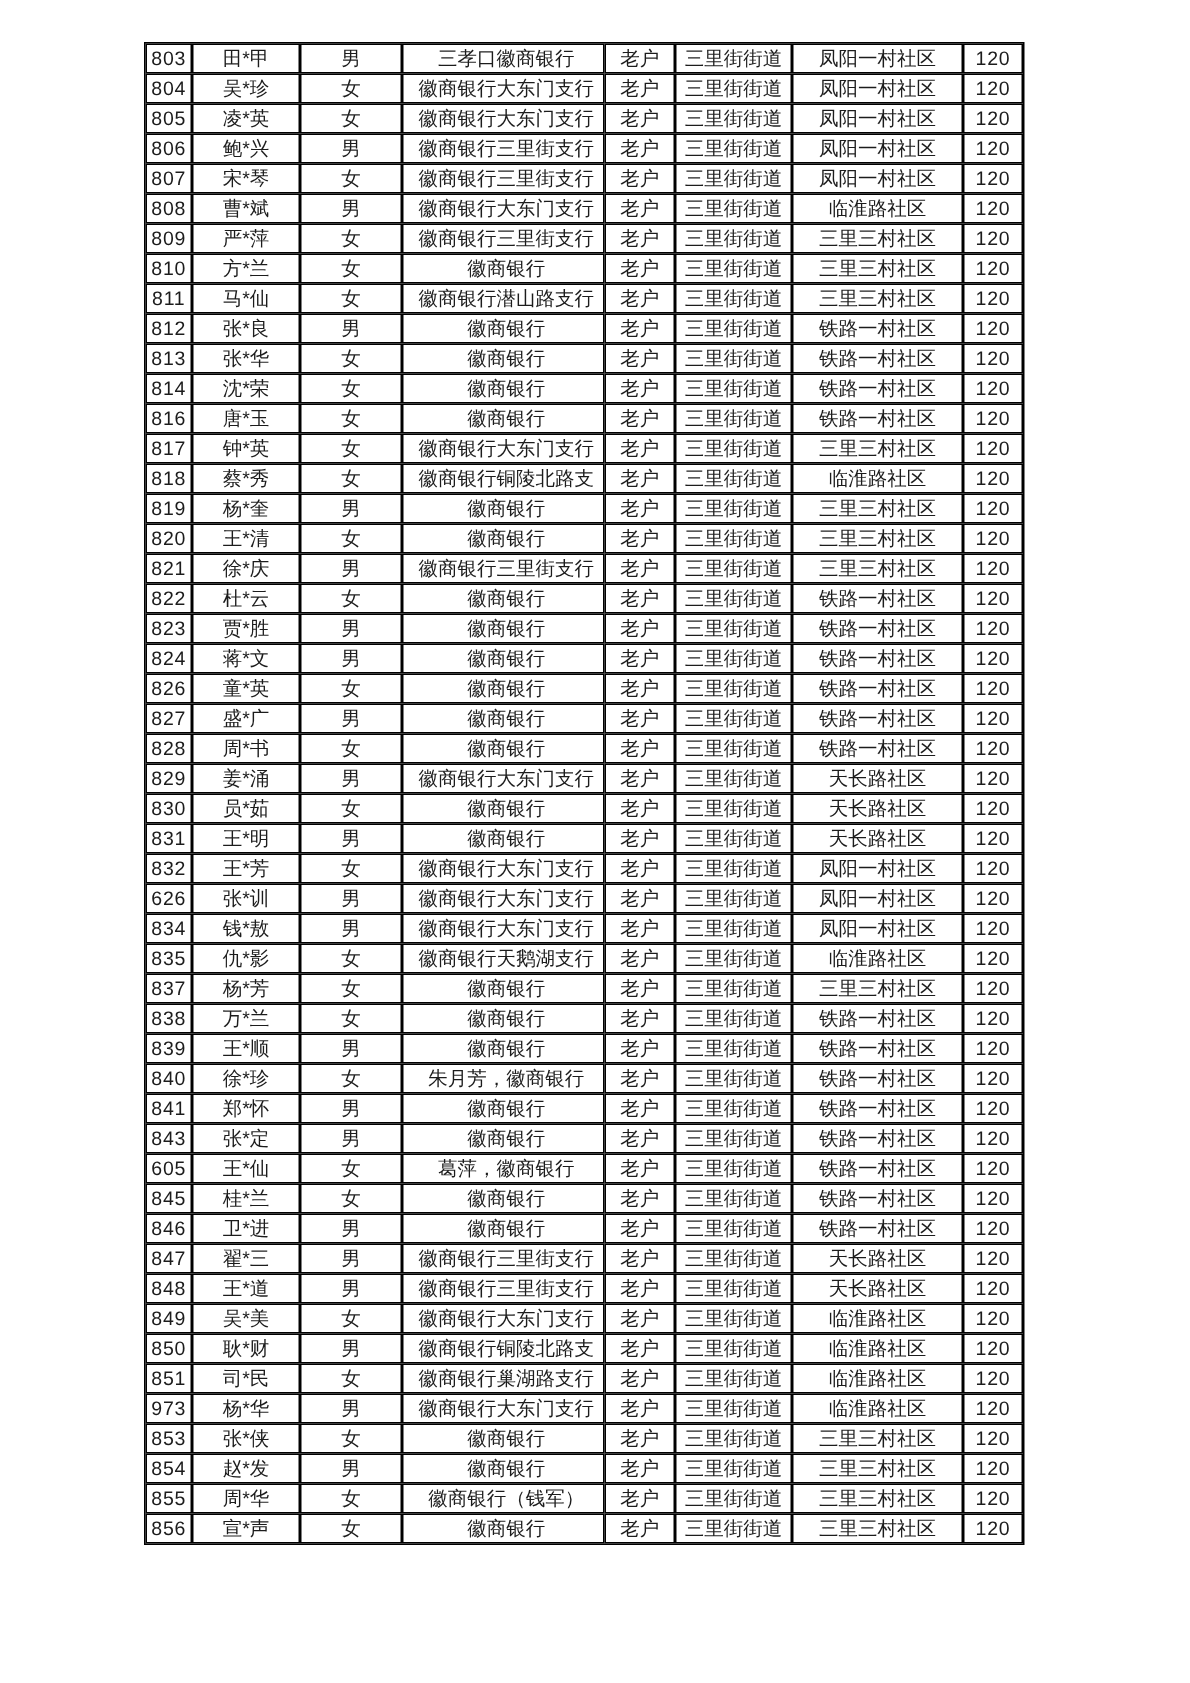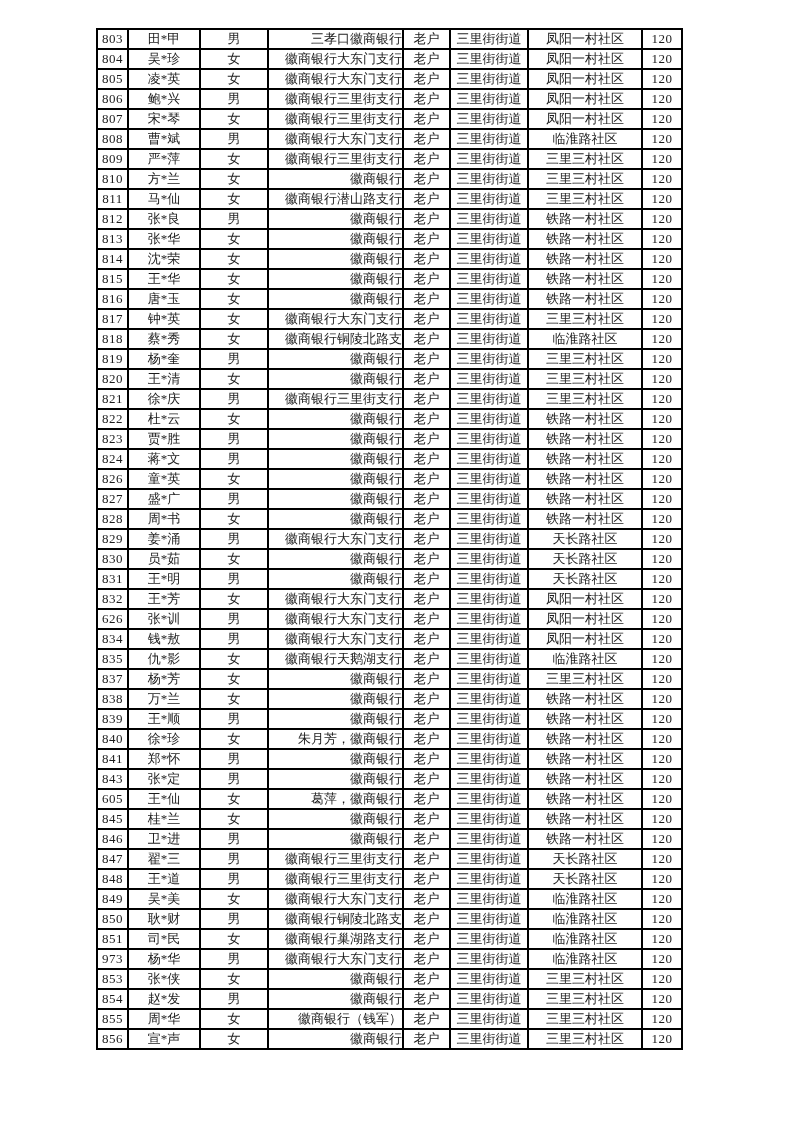--- a/index.html
+++ b/index.html
@@ -6,21 +6,21 @@
     margin: 0;
     padding: 0;
     background: #ffffff;
   }
   .page {
     position: relative;
     width: 793px;
     height: 1122px;
     background: #ffffff;
     overflow: hidden;
-    font-family: Liberation Serif, serif;
+    font-family: Liberation Sans, sans-serif;
   }
   table.roster {
     position: absolute;
     left: 96px;
     top: 28px;
     width: 585px;
     border-collapse: separate;
     border-spacing: 0;
     table-layout: fixed;
     border: 1px solid #000000;
@@ -33,21 +33,21 @@
     font-size: 13px;
     line-height: 18px;
     color: #1c1c1c;
     text-align: center;
     vertical-align: middle;
     white-space: nowrap;
     overflow: hidden;
   }
   
   table.roster td.col-bank {
-    text-align: right;
+    text-align: center;
     padding-left: 4px;
   }
   
   table.roster td.col-serial,
   table.roster td.col-amount {
     letter-spacing: 0.5px;
   }
 </style>
 </head>
 <body>
@@ -179,30 +179,20 @@
           <td class="col-serial">814</td>
           <td class="col-name">沈*荣</td>
           <td class="col-gender">女</td>
           <td class="col-bank">徽商银行</td>
           <td class="col-household">老户</td>
           <td class="col-street">三里街街道</td>
           <td class="col-community">铁路一村社区</td>
           <td class="col-amount">120</td>
         </tr>
         <tr>
-          <td class="col-serial">815</td>
-          <td class="col-name">王*华</td>
-          <td class="col-gender">女</td>
-          <td class="col-bank">徽商银行</td>
-          <td class="col-household">老户</td>
-          <td class="col-street">三里街街道</td>
-          <td class="col-community">铁路一村社区</td>
-          <td class="col-amount">120</td>
-        </tr>
-        <tr>
           <td class="col-serial">816</td>
           <td class="col-name">唐*玉</td>
           <td class="col-gender">女</td>
           <td class="col-bank">徽商银行</td>
           <td class="col-household">老户</td>
           <td class="col-street">三里街街道</td>
           <td class="col-community">铁路一村社区</td>
           <td class="col-amount">120</td>
         </tr>
         <tr>

